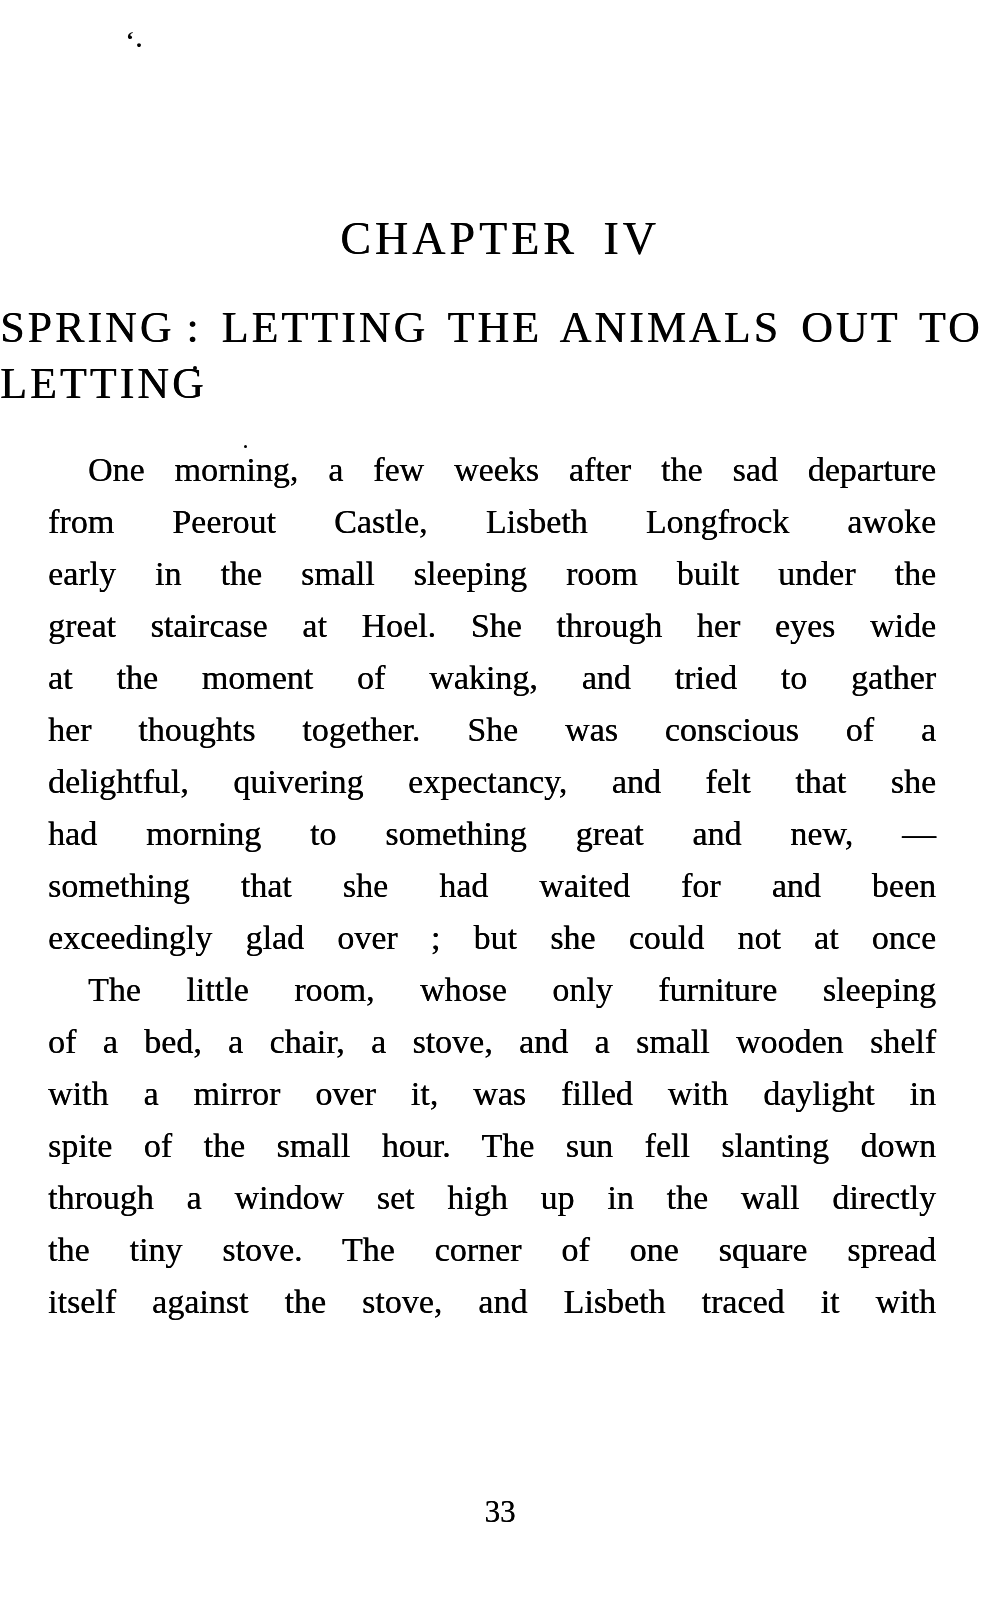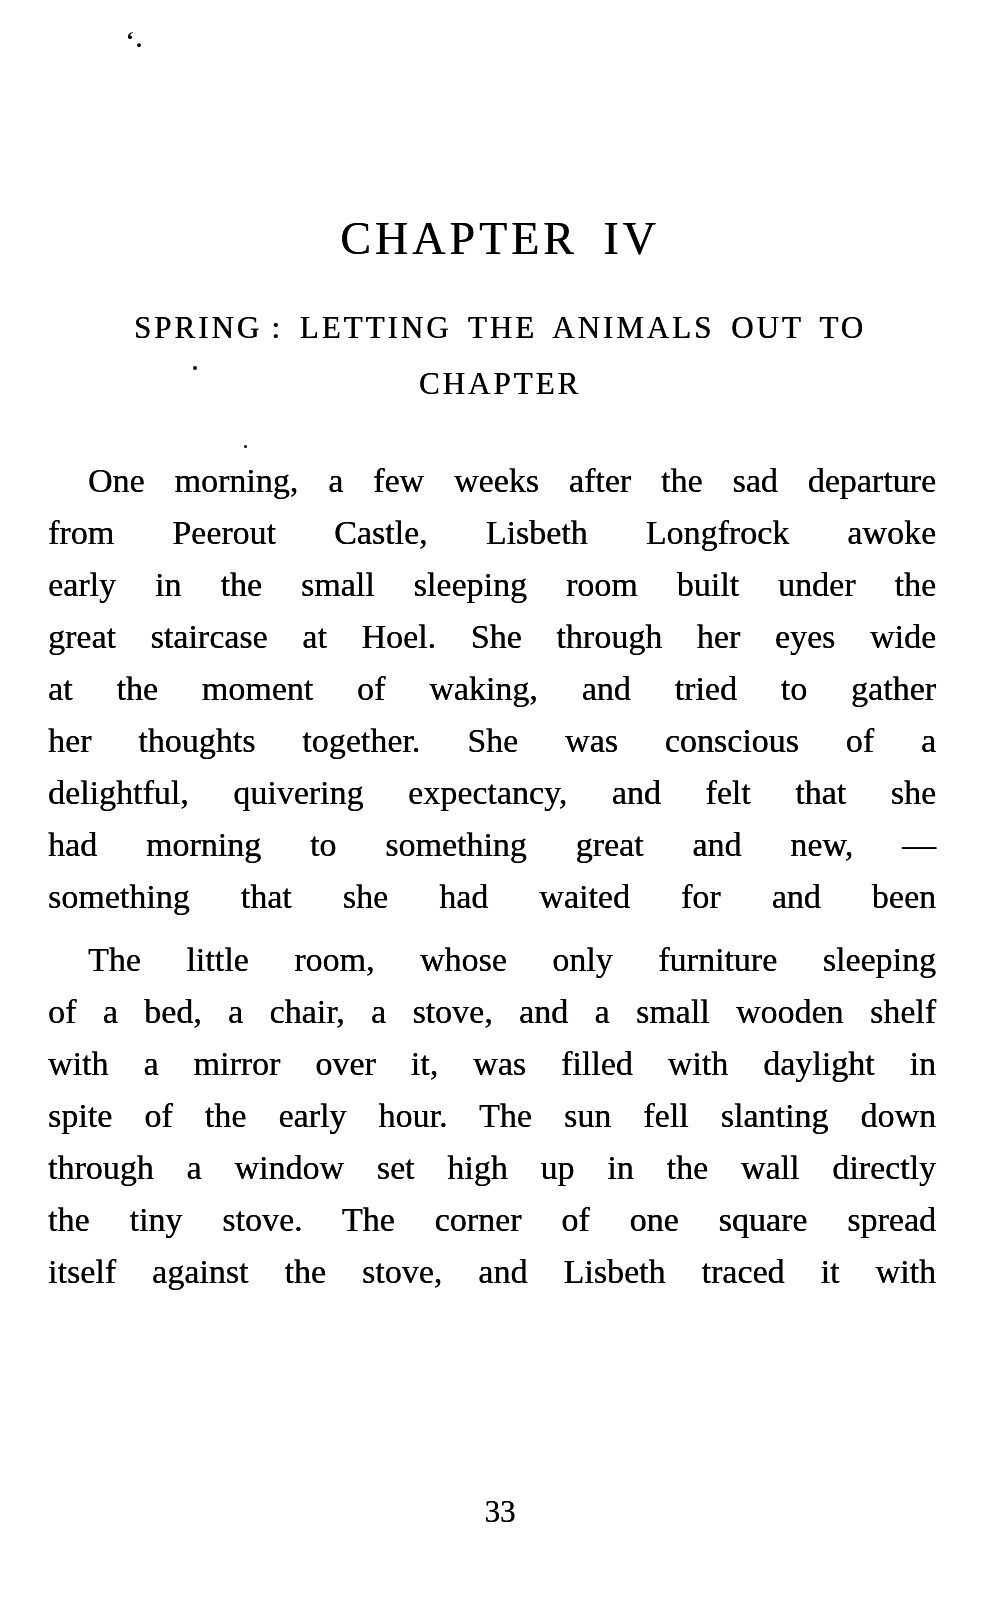--- a/index.html
+++ b/index.html
@@ -38,22 +38,22 @@
     word-spacing: 10px;
     line-height: 1;
     white-space: nowrap;
     text-shadow: 0.4px 0 0 #000;
   }
   .subtitle {
     position: absolute;
     top: 300px;
     left: 0;
     width: 1000px;
-    text-align: center;
-    font-size: 31px;
+    text-align: left;
+    font-size: 44px;
     letter-spacing: 3px;
     word-spacing: 6px;
     line-height: 56px;
     white-space: nowrap;
     text-shadow: 0.4px 0 0 #000;
   }
   .speck {
     position: absolute;
     width: 4px;
     height: 4px;
@@ -71,21 +71,21 @@
     line-height: 52px;
     text-shadow: 0.3px 0 0 #000;
   }
   .ln {
     height: 52px;
     text-align: justify;
     text-align-last: justify;
     text-justify: inter-word;
     white-space: nowrap;
   }
-  .ln.indent { text-indent: 40px; margin-top: 11px; }
+  .ln.indent { text-indent: 40px; }
   .ln.endpara { text-align-last: left; }
   .pagenum {
     position: absolute;
     top: 1494px;
     left: 0;
     width: 1000px;
     text-align: center;
     font-size: 31px;
     text-shadow: 0.3px 0 0 #000;
   }
@@ -94,40 +94,41 @@
 <body>
 
 <div class="page">
 
   <div class="ink-mark">‘.</div>
 
   <h1 class="chapter">CHAPTER IV</h1>
 
   <div class="subtitle">
     <div>SPRING : LETTING THE ANIMALS OUT TO</div>
-    <div>CHAPTER</div>
+    <div>LETTING</div>
   </div>
 
   <div class="speck s1"></div>
   <div class="speck s2"></div>
 
   <div class="body-text">
     <div class="ln indent">One morning, a few weeks after the sad departure</div>
     <div class="ln">from Peerout Castle, Lisbeth Longfrock awoke</div>
     <div class="ln">early in the small sleeping room built under the</div>
     <div class="ln">great staircase at Hoel.  She through her eyes wide</div>
     <div class="ln">at the moment of waking, and tried to gather</div>
     <div class="ln">her thoughts together.  She was conscious of a</div>
     <div class="ln">delightful, quivering expectancy, and felt that she</div>
     <div class="ln">had morning to something great and new, —</div>
     <div class="ln">something that she had waited for and been</div>
+    <div class="ln">exceedingly glad over ; but she could not at once</div>
     <div class="ln indent">The little room, whose only furniture sleeping</div>
     <div class="ln">of a bed, a chair, a stove, and a small wooden shelf</div>
     <div class="ln">with a mirror over it, was filled with daylight in</div>
-    <div class="ln">spite of the early hour.  The sun fell slanting down</div>
+    <div class="ln">spite of the small hour.  The sun fell slanting down</div>
     <div class="ln">through a window set high up in the wall directly</div>
     <div class="ln">the tiny stove.  The corner of one square spread</div>
     <div class="ln">itself against the stove, and Lisbeth traced it with</div>
   </div>
 
   <div class="pagenum">33</div>
 
 </div>
 
 </body></html>

